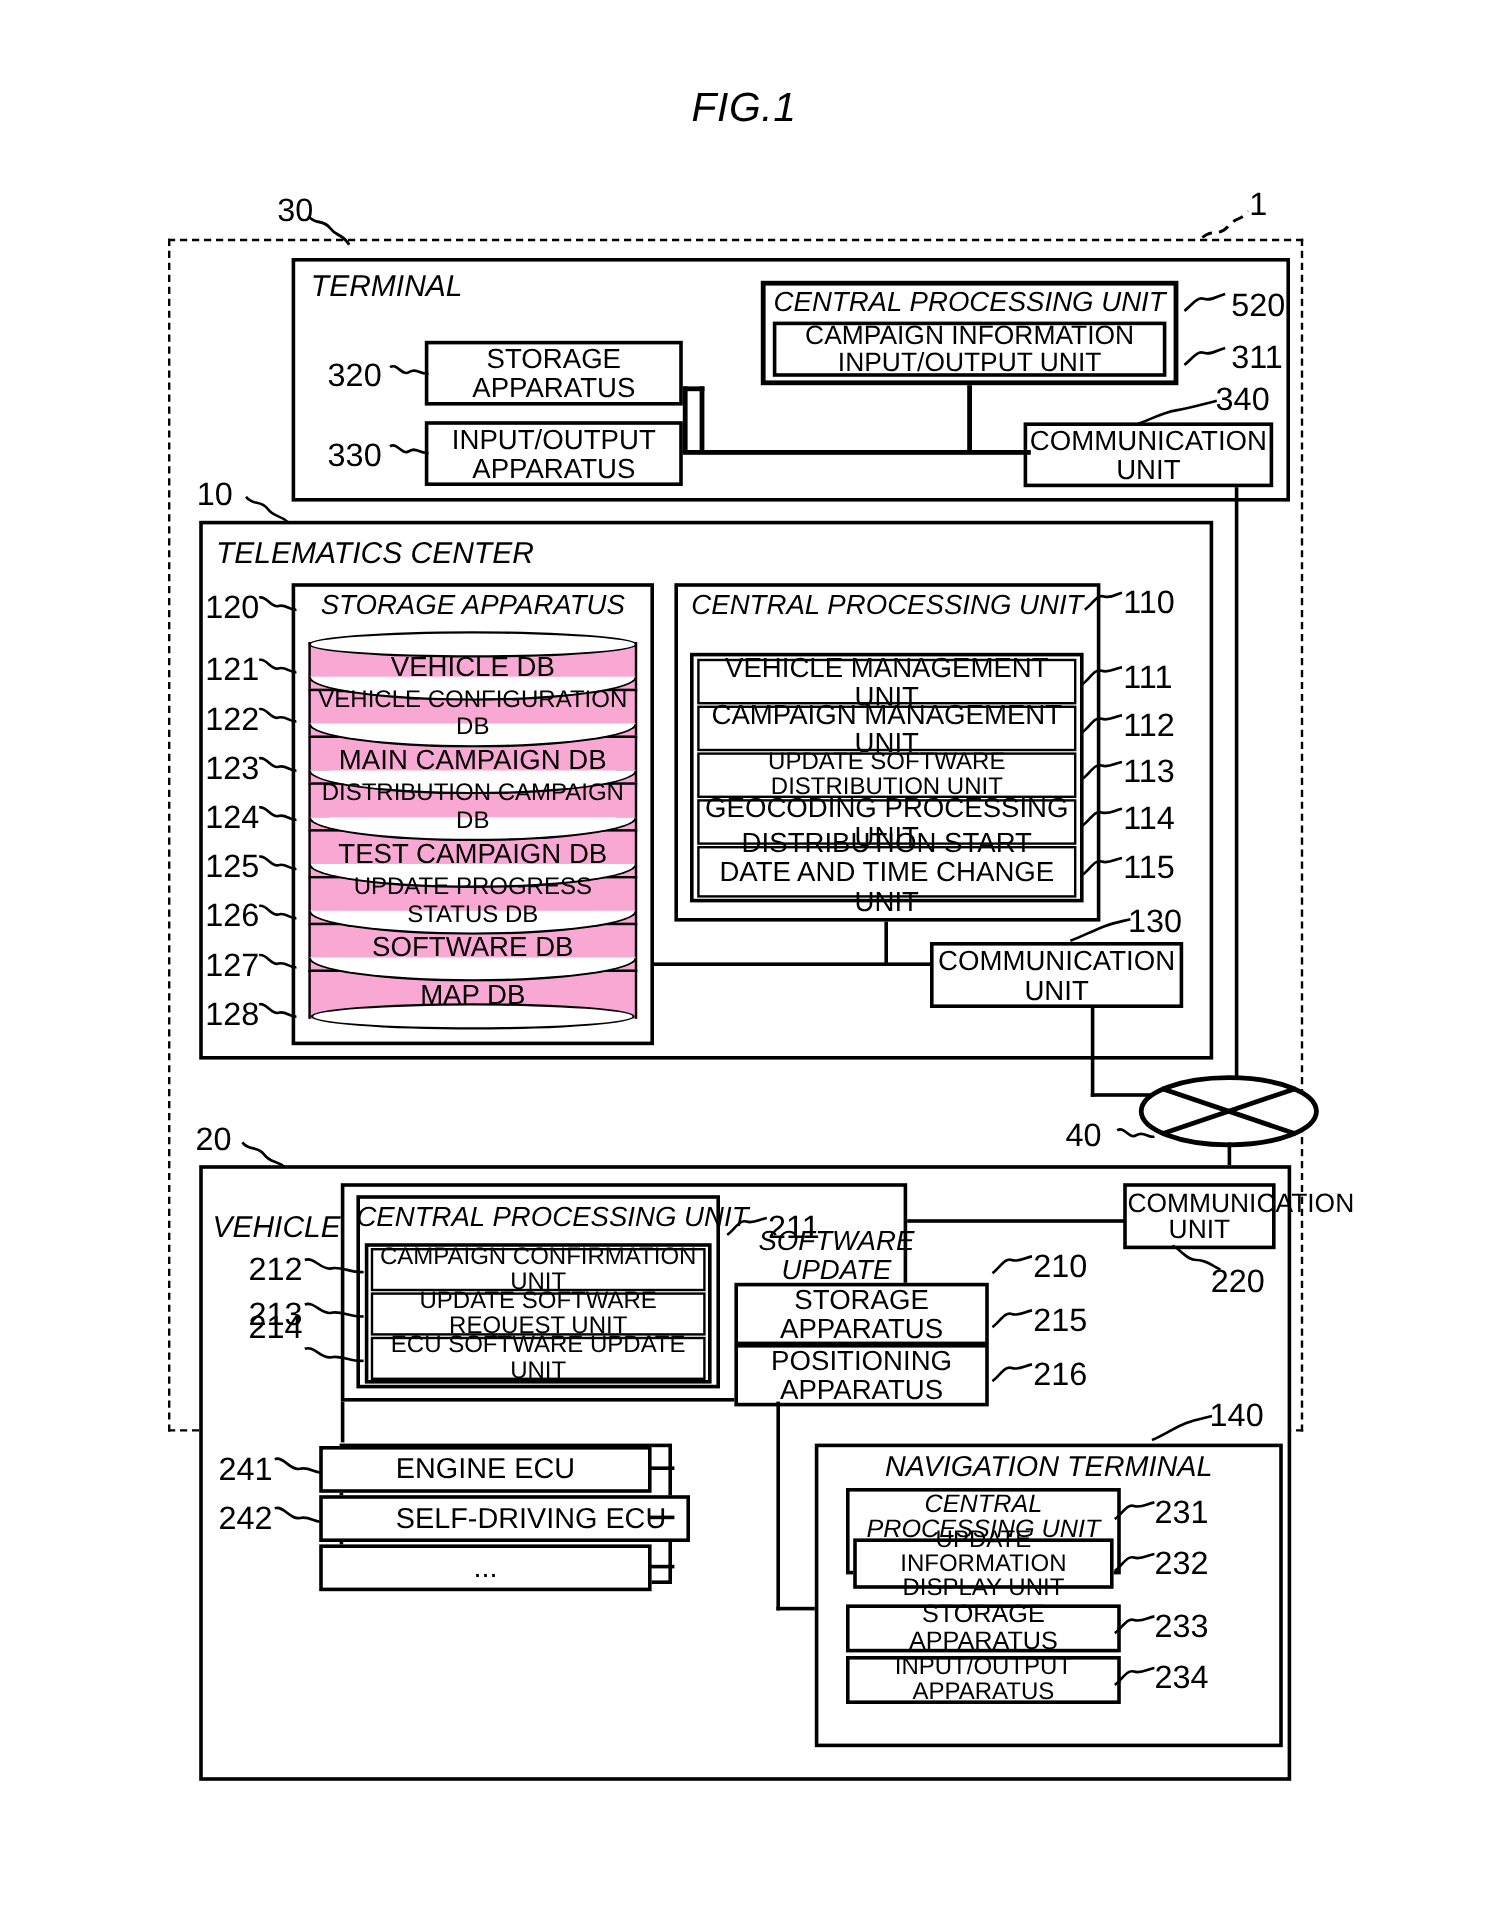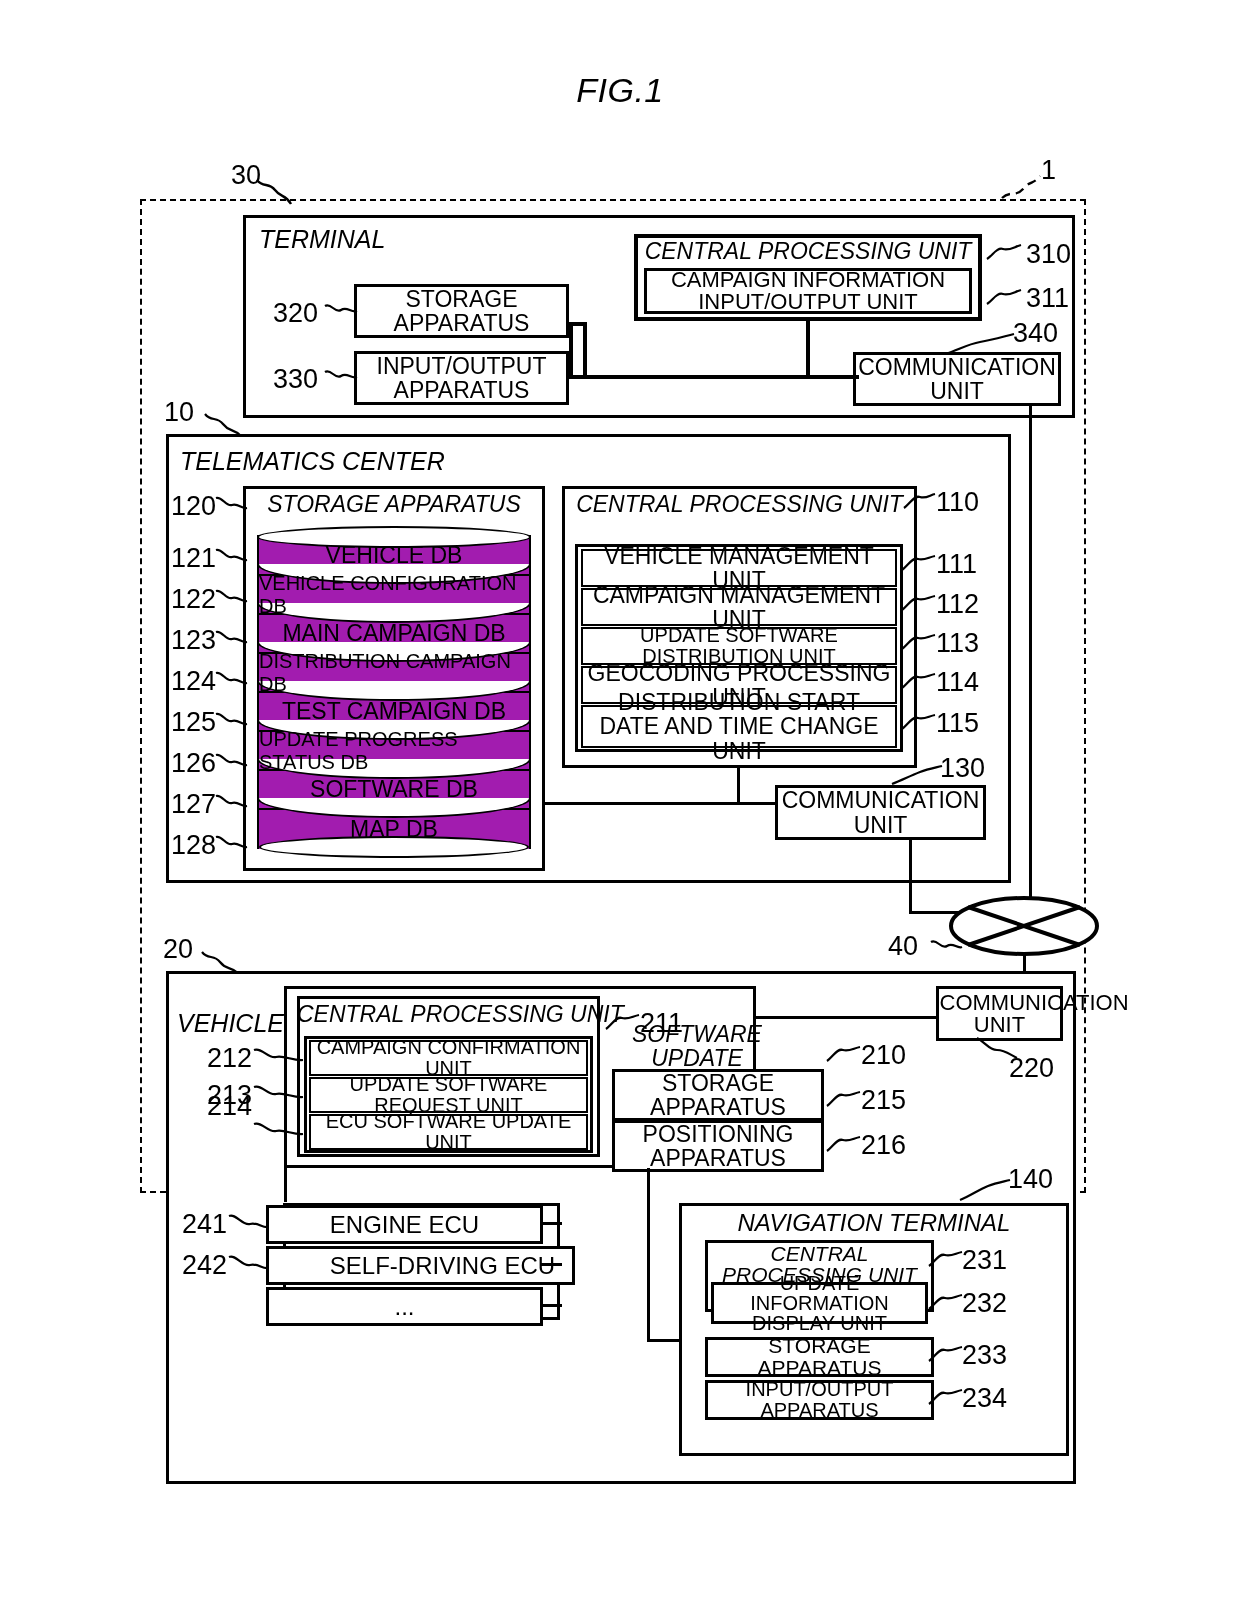--- a/index.html
+++ b/index.html
@@ -25,22 +25,22 @@
   
   .ln{position:absolute;background:#000;}
 
   
   .ref{position:absolute;font-size:27px;letter-spacing:0px;}
   .lead{position:absolute;overflow:visible;pointer-events:none;}
 
   
   .dbstack{position:absolute;box-sizing:border-box;}
   .dbrow{position:relative;box-sizing:border-box;border:2px solid #000;
-         background:#a21caf;display:flex;align-items:center;justify-content:center;
-         margin-top:-2px;}
+         background:#f9a8d4;display:flex;align-items:center;justify-content:center;
+         margin-top:-2px;text-align:center;}
   .dbrow span{position:relative;z-index:3;}
   .cyl-top{position:absolute;left:0;right:0;top:-9px;height:18px;
            border:2px solid #000;border-radius:50%;background:#fff;z-index:1;}
   .cyl-bot{position:absolute;left:0;right:0;bottom:-9px;height:18px;
            border:2px solid #000;border-radius:50%;background:#fff;z-index:0;}
   .dbrow.arc:after{content:"";position:absolute;left:-2px;right:-2px;
            bottom:-10px;height:18px;border:2px solid #000;border-top:none;
            border-radius:0 0 50% 50%/0 0 100% 100%;background:#fff;z-index:2;}
 
   
@@ -80,21 +80,21 @@
   <div class="ref" style="left:273px;top:364px;">330</div>
   <svg class="lead" style="left:324px;top:366px;width:36px;height:22px;">
     <path d="M1,6 C7,2 11,14 17,10 C23,6 27,13 33,11" stroke="#000" stroke-width="2.2" fill="none"></path>
   </svg>
 
   <div class="box solid3" style="left:634px;top:234px;width:348px;height:87px;"></div>
   <div class="t" style="left:634px;top:239px;width:348px;font-size:23px;">CENTRAL PROCESSING UNIT</div>
   <div class="box solid2 ct" style="left:644px;top:268px;width:328px;height:46px;font-size:22px;">
     <span style="line-height:1.0">CAMPAIGN INFORMATION INPUT/OUTPUT UNIT</span>
   </div>
-  <div class="ref" style="left:1026px;top:239px;">310</div>
+  <div class="ref" style="left:1026px;top:239px;">520</div>
   <svg class="lead" style="left:986px;top:243px;width:38px;height:22px;">
     <path d="M1,16 C7,12 11,4 17,6 C23,8 28,4 35,2" stroke="#000" stroke-width="2.2" fill="none"></path>
   </svg>
   <div class="ref" style="left:1026px;top:283px;">311</div>
   <svg class="lead" style="left:986px;top:288px;width:38px;height:22px;">
     <path d="M1,16 C7,12 11,4 17,6 C23,8 28,4 35,2" stroke="#000" stroke-width="2.2" fill="none"></path>
   </svg>
 
   <div class="box solid2 ct" style="left:853px;top:352px;width:208px;height:54px;font-size:23px;">
     <span>COMMUNICATION UNIT</span>

